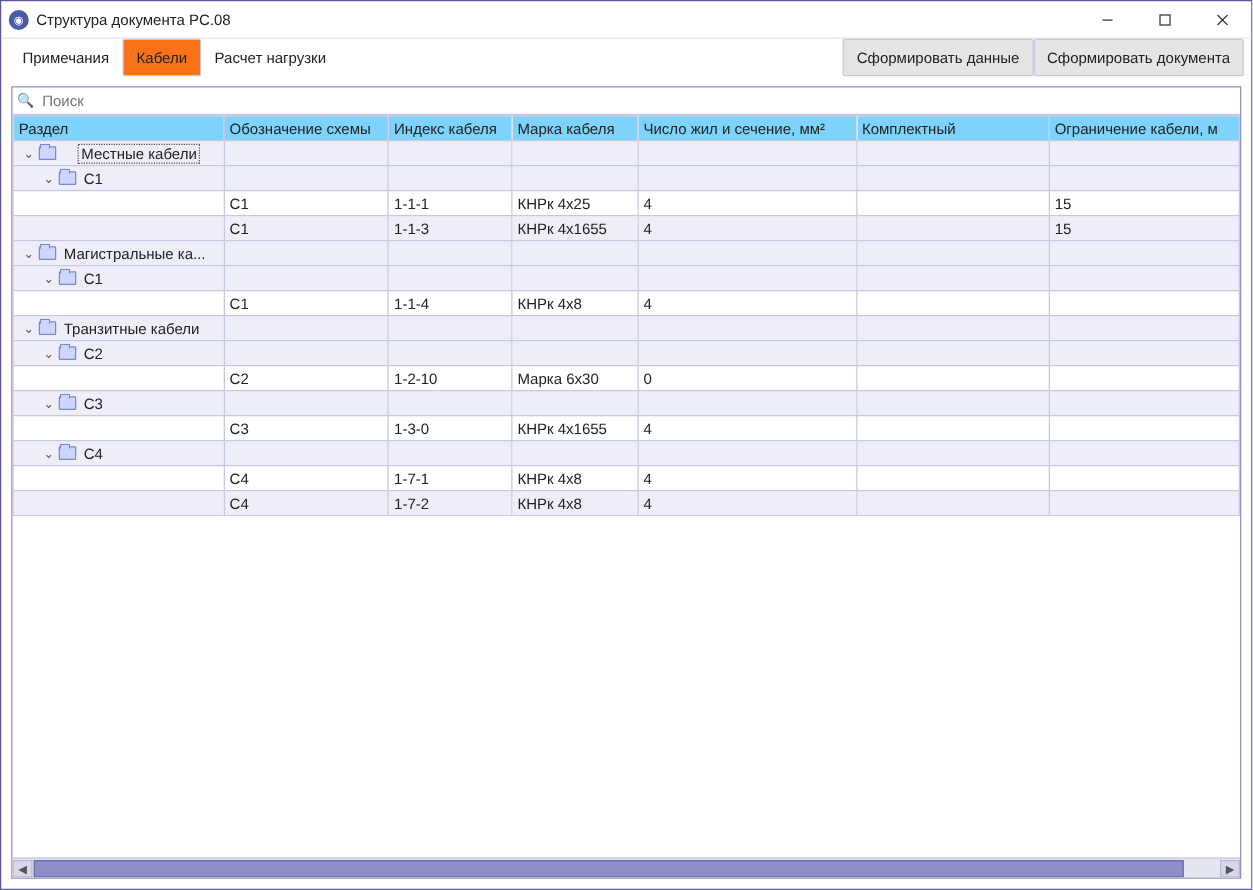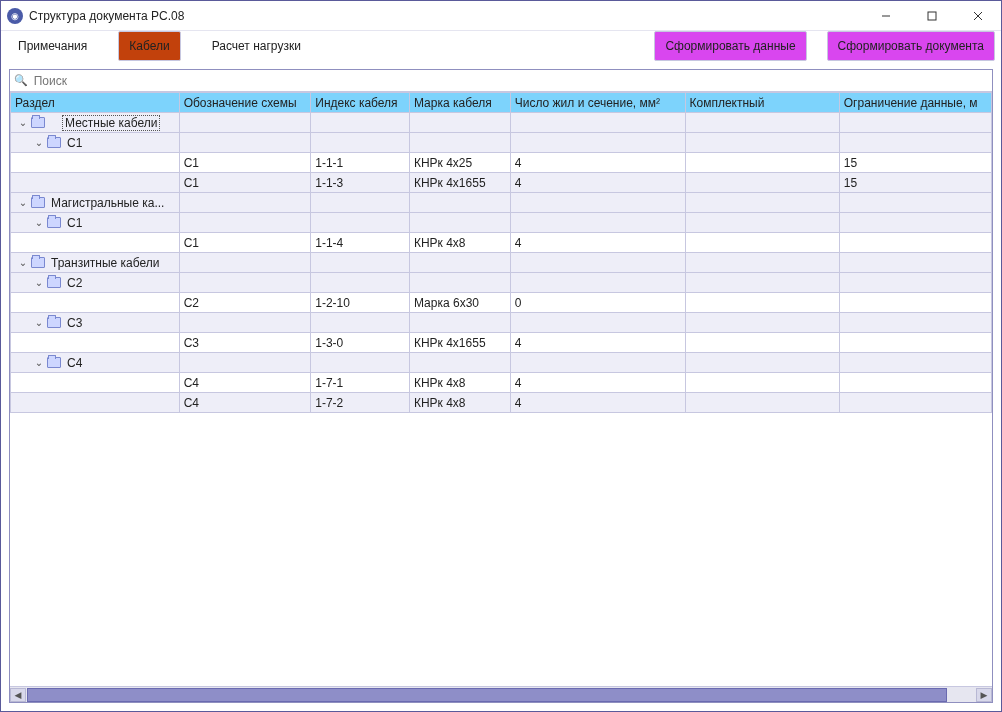--- a/index.html
+++ b/index.html
@@ -40,39 +40,39 @@
     width: 46px; height: 30px;
     display: flex; align-items: center; justify-content: center;
     font-size: 10px; color: #333;
   }
 
   .toolbar {
     height: 30px;
     display: flex;
     align-items: stretch;
     padding: 0 6px;
-    gap: 20px;
+    gap: 0;
   }
   .tabbtn {
     padding: 0 10px;
     display: flex; align-items: center;
     font-size: 12px;
     border: 1px solid transparent;
     border-radius: 2px;
   }
   .tabbtn.active {
-    background: #c2410c;
+    background: #f97316;
     border-color: #c7c7e0;
   }
   .toolbar .spacer { flex: 1; }
   .actionbtn {
     padding: 0 10px;
     display: flex; align-items: center;
     font-size: 12px;
-    background: #d946ef;
+    background: #e5e5e5;
     border: 1px solid #c7c7e0;
     border-radius: 2px;
   }
 
   .content {
     flex: 1;
     margin: 8px;
     border: 1px solid #8f8fbf;
     display: flex;
     flex-direction: column;
@@ -240,21 +240,21 @@
             <col class="c6">
         </colgroup>
         <thead>
           <tr>
             <th><span>Раздел</span></th>
             <th><span>Обозначение схемы</span></th>
             <th><span>Индекс кабеля</span></th>
             <th><span>Марка кабеля</span></th>
             <th><span>Число жил и сечение, мм²</span></th>
             <th><span>Комплектный</span></th>
-            <th><span>Ограничение данные, м</span></th>
+            <th><span>Ограничение кабели, м</span></th>
           </tr>
         </thead>
         <tbody id="grid-body">
 
         <tr class="group">
               <td class="treecell">
                 <div class="treerow">
                   <span class="chev">⌄</span>
                   <span class="fold"></span>
                   <span class="label boxed">Местные кабели</span>

